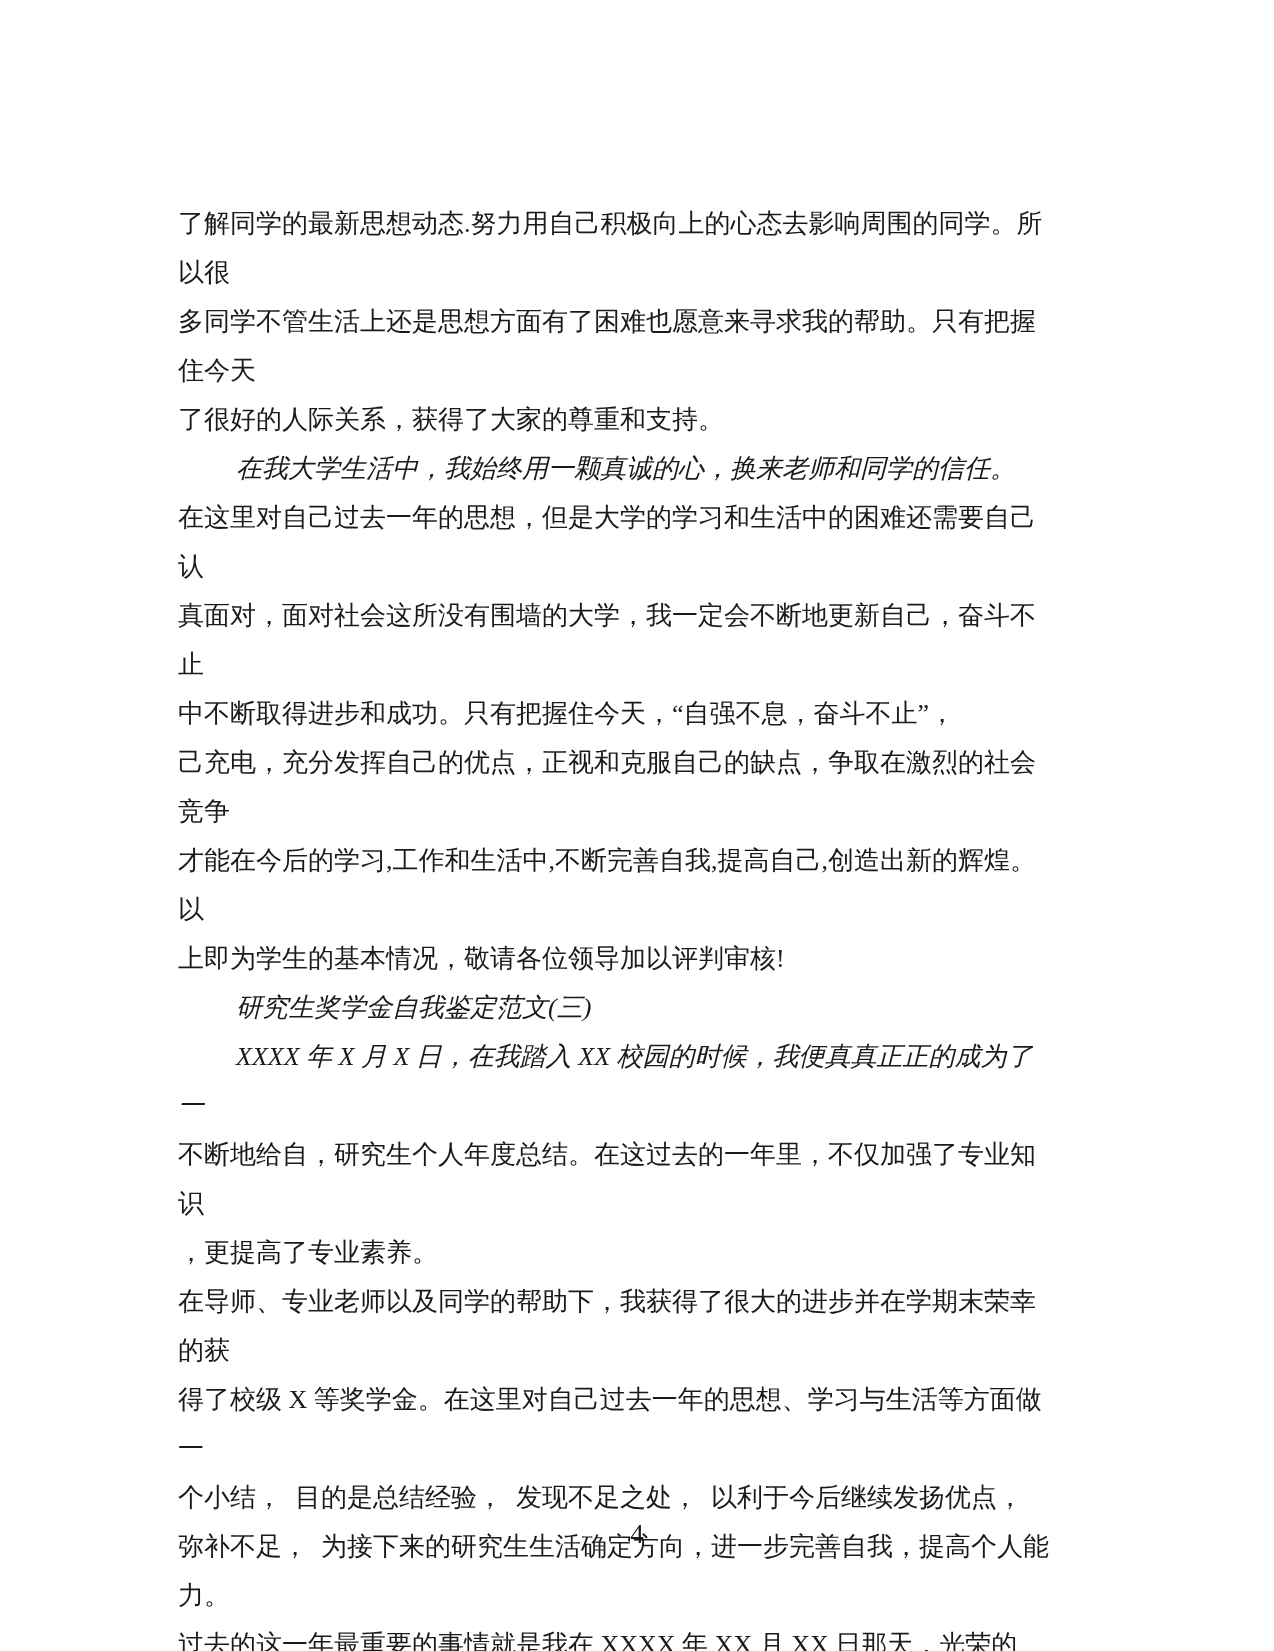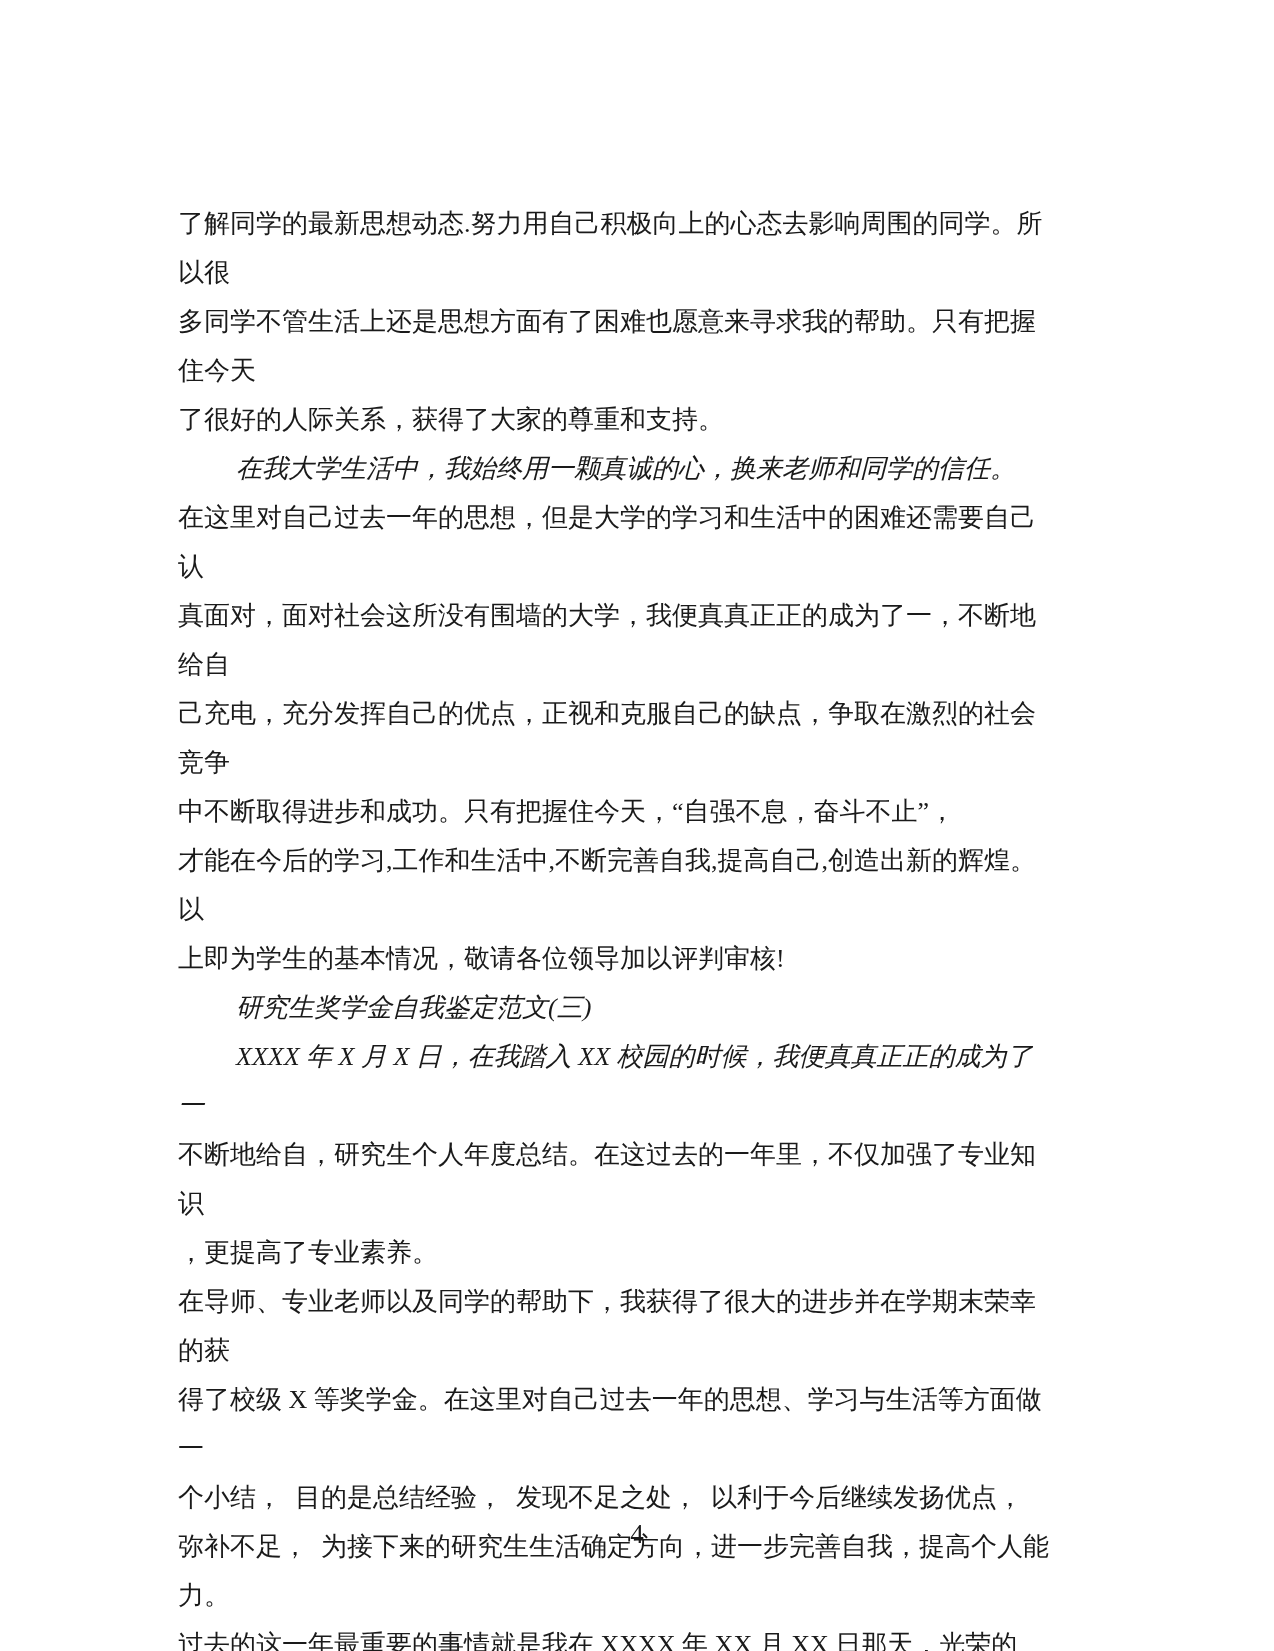--- a/index.html
+++ b/index.html
@@ -46,23 +46,23 @@
 </head>
 <body>
 
 <div class="page">
   <div class="text-block" id="text-block">
       <div class="line">了解同学的最新思想动态.努力用自己积极向上的心态去影响周围的同学。所以很</div>
       <div class="line">多同学不管生活上还是思想方面有了困难也愿意来寻求我的帮助。只有把握住今天</div>
       <div class="line">了很好的人际关系，获得了大家的尊重和支持。</div>
       <div class="line indent">在我大学生活中，我始终用一颗真诚的心，换来老师和同学的信任。</div>
       <div class="line">在这里对自己过去一年的思想，但是大学的学习和生活中的困难还需要自己认</div>
-      <div class="line">真面对，面对社会这所没有围墙的大学，我便真真正正的成为了一，不断地给自</div>
+      <div class="line">真面对，面对社会这所没有围墙的大学，我一定会不断地更新自己，奋斗不止</div>
+      <div class="line">中不断取得进步和成功。只有把握住今天，“自强不息，奋斗不止”，</div>
       <div class="line">己充电，充分发挥自己的优点，正视和克服自己的缺点，争取在激烈的社会竞争</div>
-      <div class="line">中不断取得进步和成功。只有把握住今天，“自强不息，奋斗不止”，</div>
       <div class="line">才能在今后的学习,工作和生活中,不断完善自我,提高自己,创造出新的辉煌。以</div>
       <div class="line">上即为学生的基本情况，敬请各位领导加以评判审核!</div>
       <div class="line indent">研究生奖学金自我鉴定范文(三)</div>
       <div class="line indent">XXXX 年 X 月 X 日，在我踏入 XX 校园的时候，我便真真正正的成为了一</div>
       <div class="line">不断地给自，研究生个人年度总结。在这过去的一年里，不仅加强了专业知识</div>
       <div class="line">，更提高了专业素养。</div>
       <div class="line">在导师、专业老师以及同学的帮助下，我获得了很大的进步并在学期末荣幸的获</div>
       <div class="line">得了校级 X 等奖学金。在这里对自己过去一年的思想、学习与生活等方面做一</div>
       <div class="line">个小结，  目的是总结经验，  发现不足之处，  以利于今后继续发扬优点，</div>
       <div class="line">弥补不足，  为接下来的研究生生活确定方向，进一步完善自我，提高个人能力。</div>

